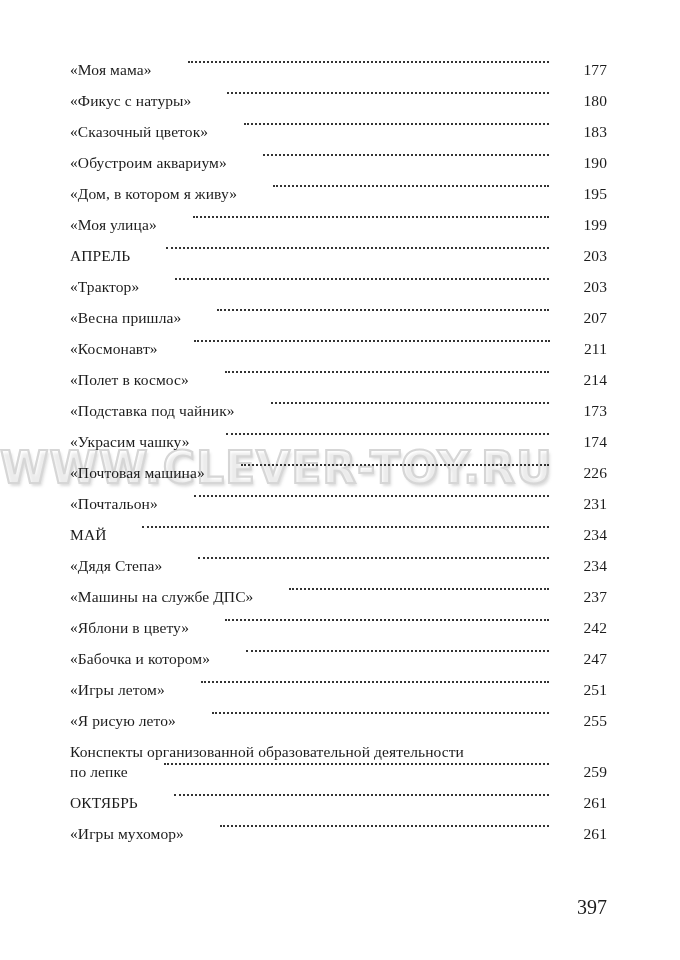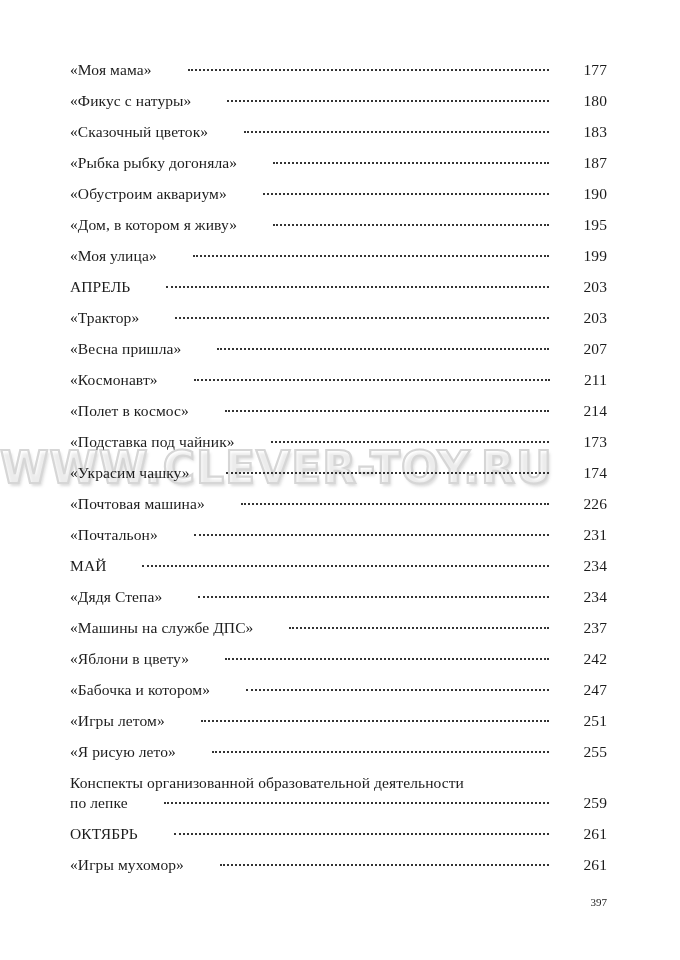--- a/index.html
+++ b/index.html
@@ -30,21 +30,21 @@
   }
   .toc {
     position: absolute;
     left: 70px;
     right: 73px;
     top: 61px;
     z-index: 1;
   }
   .toc-row {
     display: flex;
-    align-items: center;
+    align-items: flex-start;
     font-size: 15.5px;
     line-height: 18px;
     color: #1c1c1c;
     margin-bottom: 13px;
     letter-spacing: 0.1px;
     gap: 32px;
   }
   .toc-row.wrap-first {
     margin-bottom: 2px;
   }
@@ -54,21 +54,21 @@
     min-width: 12px;
     height: 0;
     border-bottom: 2px dotted #333333;
     margin: 0 2px 0 4px;
   }
   .toc-page { white-space: nowrap; }
   .folio {
     position: absolute;
     top: 896px;
     right: 73px;
-    font-size: 11px;
+    font-size: 20px;
     color: #1c1c1c;
     z-index: 1;
   }
 </style>
 </head>
 <body>
 
 <div class="page">
   <div class="watermark">WWW.CLEVER-TOY.RU</div>
 
@@ -84,25 +84,20 @@
     <span class="dot-leader"></span>
     <span class="toc-page">180</span>
   </div>
 
   <div class="toc-row">
     <span class="toc-label">«Сказочный цветок»</span>
     <span class="dot-leader"></span>
     <span class="toc-page">183</span>
   </div>
 
-  <div class="toc-row">
-    <span class="toc-label">«Рыбка рыбку догоняла»</span>
-    <span class="dot-leader"></span>
-    <span class="toc-page">187</span>
-  </div>
 
   <div class="toc-row">
     <span class="toc-label">«Обустроим аквариум»</span>
     <span class="dot-leader"></span>
     <span class="toc-page">190</span>
   </div>
 
   <div class="toc-row">
     <span class="toc-label">«Дом, в котором я живу»</span>
     <span class="dot-leader"></span>

